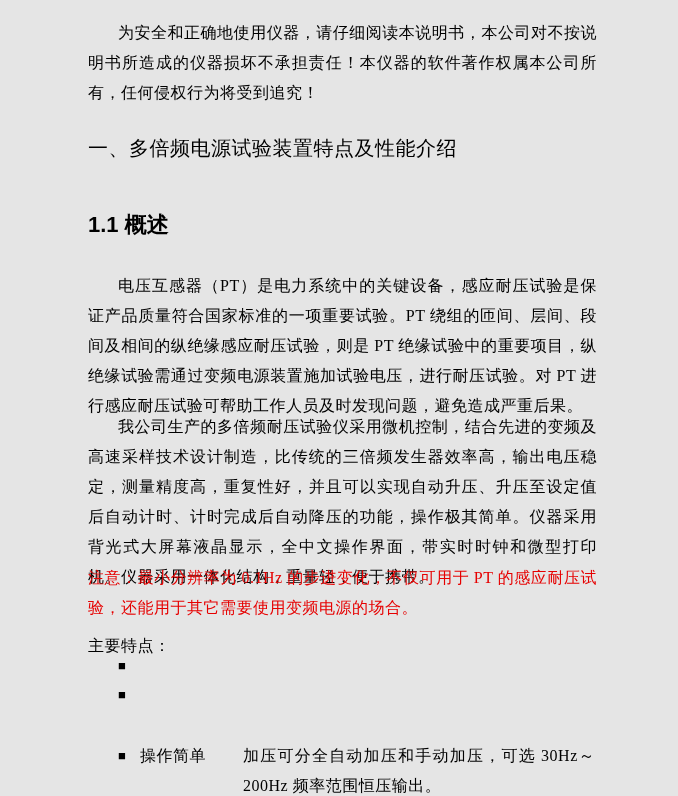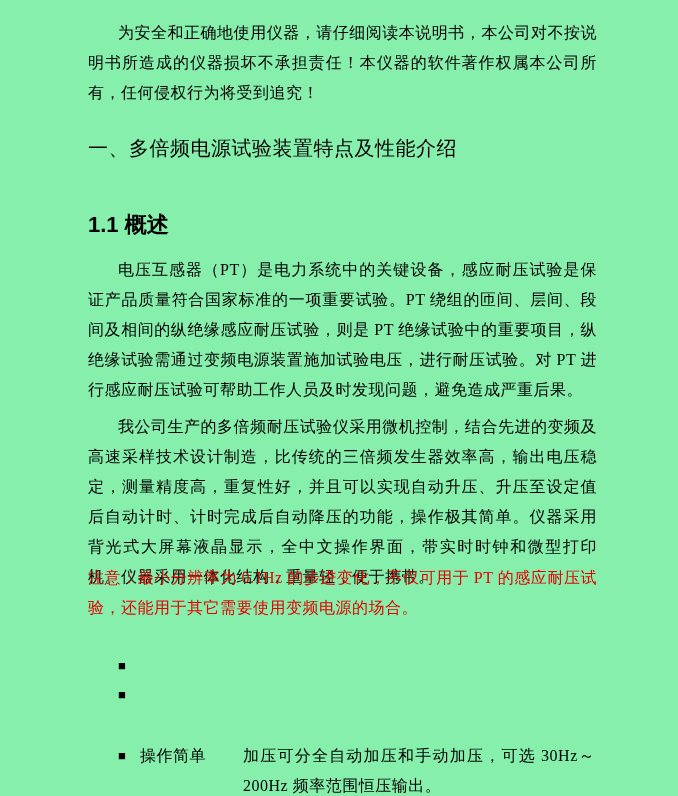--- a/index.html
+++ b/index.html
@@ -4,21 +4,21 @@
 <style>
   html, body {
     margin: 0;
     padding: 0;
     background: #ffffff;
   }
   .page {
     position: relative;
     width: 678px;
     height: 796px;
-    background: #86efac;
+    background: #e5e5e5;
     overflow: hidden;
     font-family: "Liberation Serif", "DejaVu Serif", serif;
     color: #000000;
   }
   .body-text {
     position: absolute;
     left: 88px;
     width: 509px;
     font-size: 16px;
     line-height: 30px;
@@ -39,21 +39,21 @@
   }
   .h2 {
     position: absolute;
     left: 88px;
     top: 192px;
     font-size: 22px;
     font-weight: bold;
     font-family: "Liberation Sans", "DejaVu Sans", sans-serif;
   }
   .intro      { top: 2px; }
-  .p1         { top: 239px; }
+  .p1         { top: 255px; }
   .p2         { top: 396px; }
   .note {
     top: 547px;
     color: #e60000;
   }
   .features-label {
     top: 615px;
     text-align: left;
   }
   .feature-item {
@@ -87,20 +87,21 @@
   <h1 class="h1">一、多倍频电源试验装置特点及性能介绍</h1>
 
   <h2 class="h2">1.1 概述</h2>
 
   <p class="body-text p1 indent">电压互感器（PT）是电力系统中的关键设备，感应耐压试验是保证产品质量符合国家标准的一项重要试验。PT 绕组的匝间、层间、段间及相间的纵绝缘感应耐压试验，则是 PT 绝缘试验中的重要项目，纵绝缘试验需通过变频电源装置施加试验电压，进行耐压试验。对 PT 进行感应耐压试验可帮助工作人员及时发现问题，避免造成严重后果。</p>
 
   <p class="body-text p2 indent">我公司生产的多倍频耐压试验仪采用微机控制，结合先进的变频及高速采样技术设计制造，比传统的三倍频发生器效率高，输出电压稳定，测量精度高，重复性好，并且可以实现自动升压、升压至设定值后自动计时、计时完成后自动降压的功能，操作极其简单。仪器采用背光式大屏幕液晶显示，全中文操作界面，带实时时钟和微型打印机。仪器采用一体化结构，重量轻，便于携带。</p>
 
   <p class="body-text note">注意：最小分辨率为 0.1Hz 的步进变化，不仅可用于 PT 的感应耐压试验，还能用于其它需要使用变频电源的场合。</p>
 
+  <p class="body-text features-label">主要特点：</p>
 
   <div class="feature-item feature-1">
     <span class="feature-bullet">■</span>
   </div>
 
   <div class="feature-item feature-2">
     <span class="feature-bullet">■</span>
   </div>
 
   <div class="feature-item feature-3">

